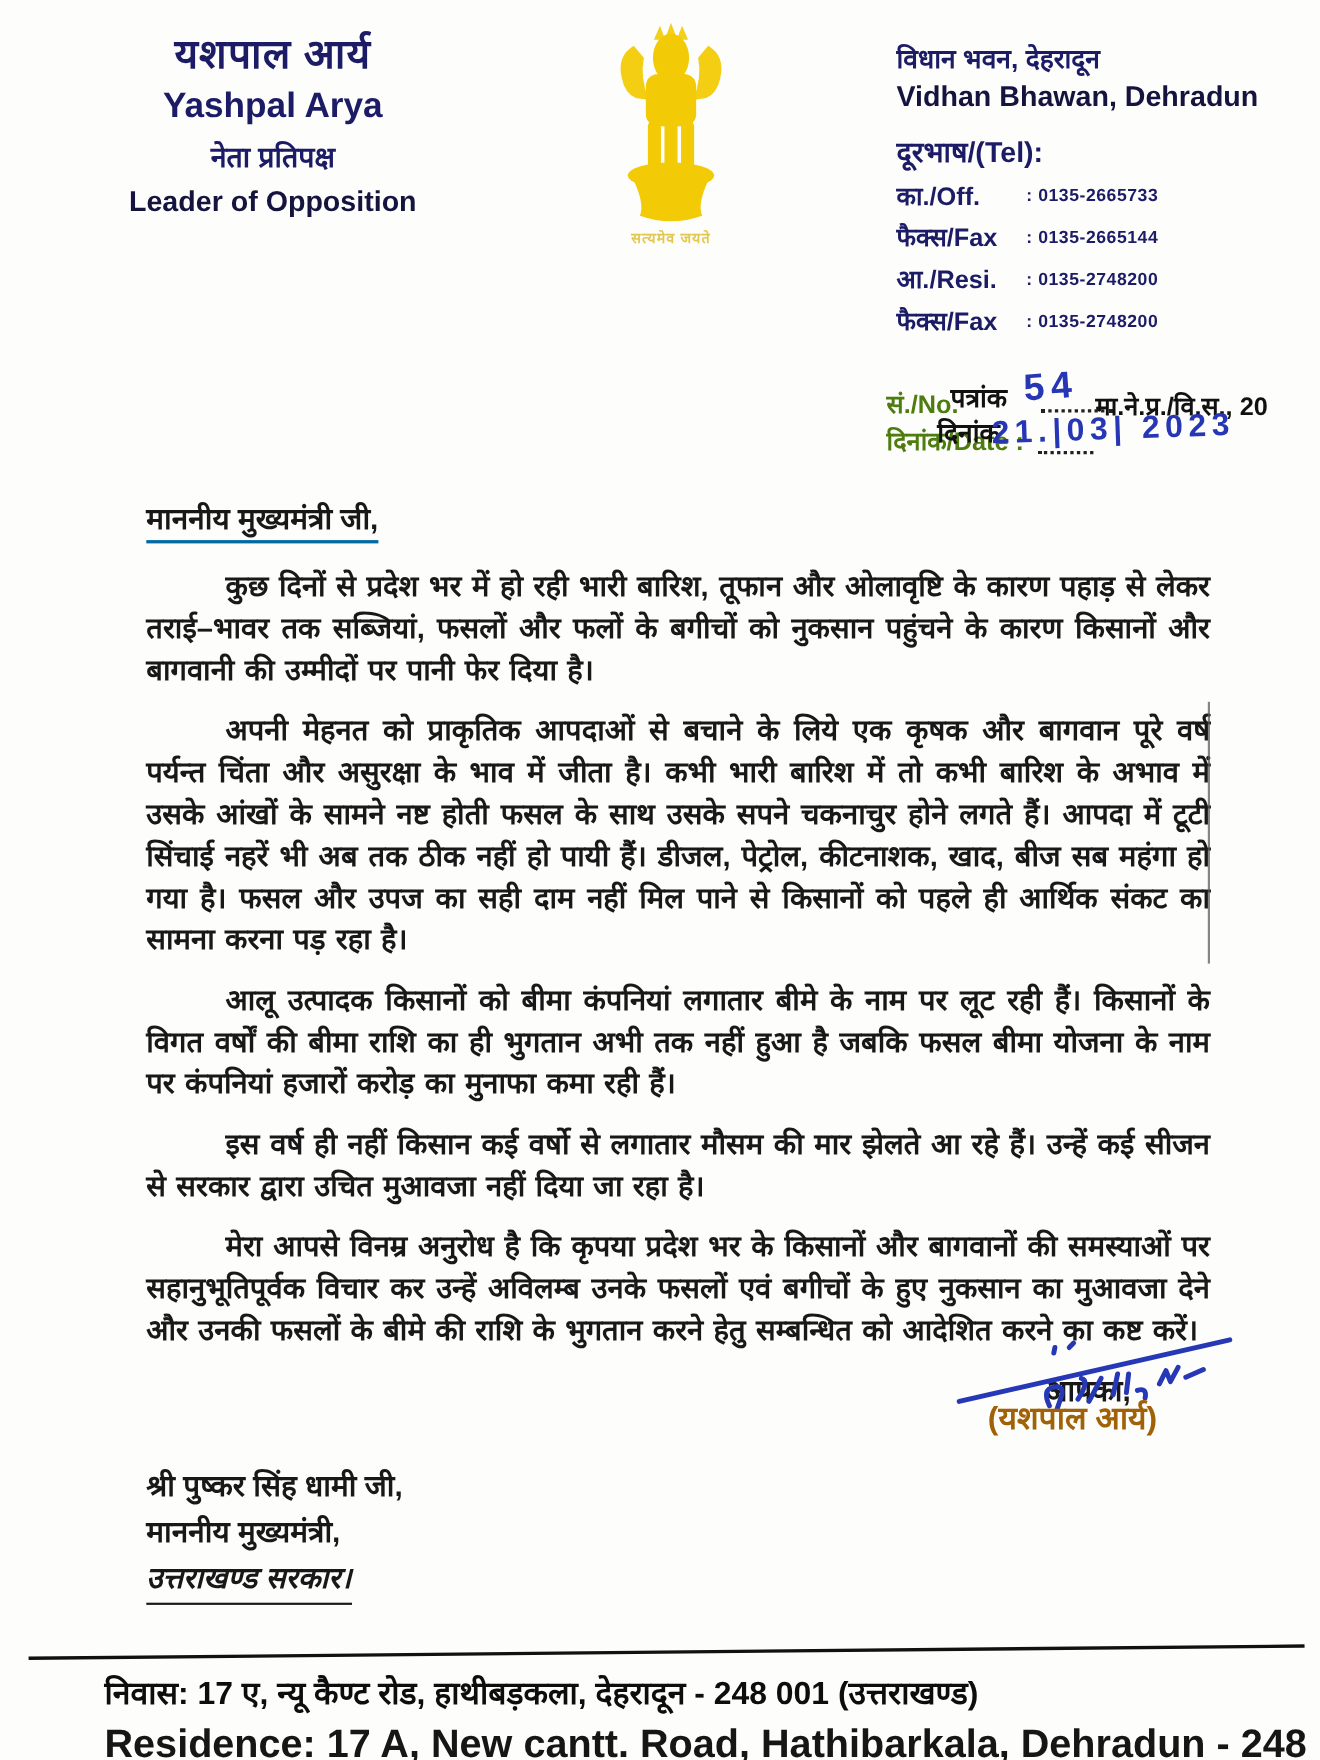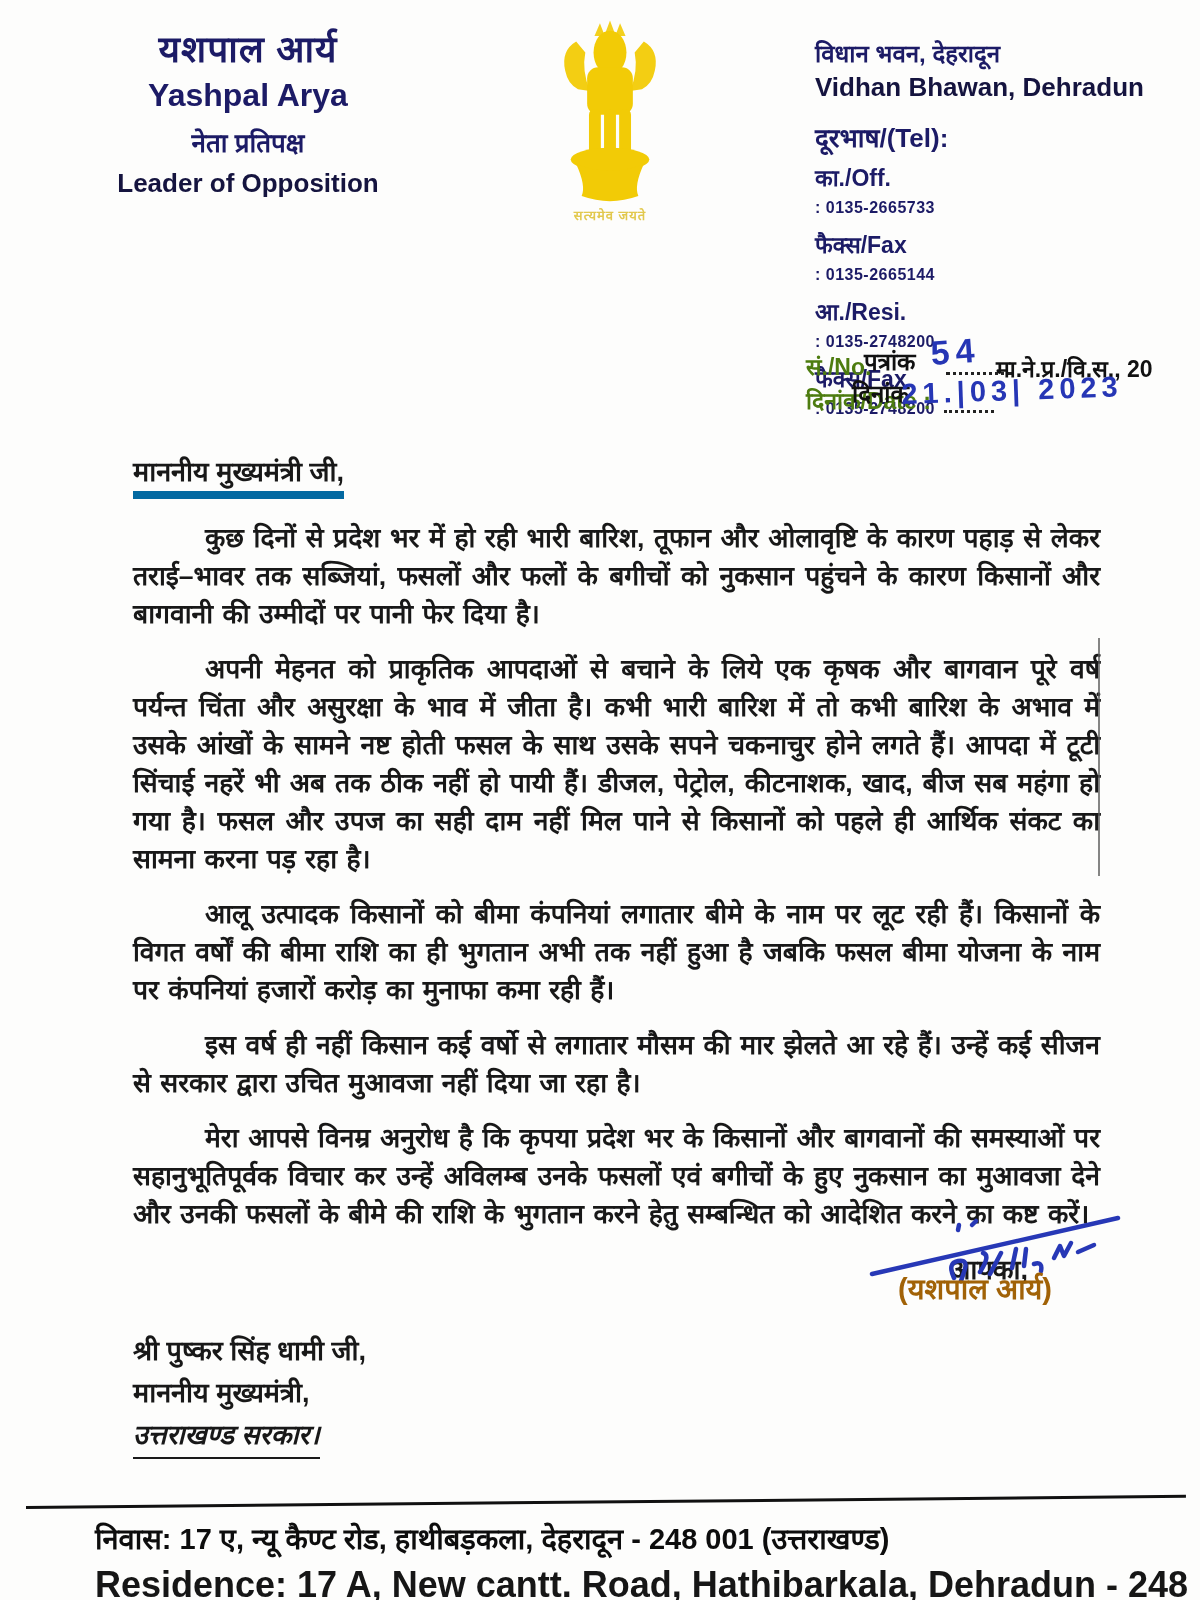--- a/index.html
+++ b/index.html
@@ -16,40 +16,40 @@
   .lh-left .title-hi{font-size:26px; font-weight:700; margin-top:10px;}
   .lh-left .title-en{font-size:26px; font-weight:700; margin-top:8px; color:#15143f;}
   
   .emblem{position:absolute; left:540px; top:16px; width:140px; text-align:center;}
   .emblem .motto{display:block; margin-top:-6px; font-size:13px; font-weight:700; color:#d9b713; opacity:.75; letter-spacing:1px;}
   
   .lh-right{position:absolute; left:815px; top:36px; width:370px; color:#1c1b66;}
   .lh-right .office-hi{font-size:24px; font-weight:700;}
   .lh-right .office-en{font-size:26px; font-weight:700; margin-top:3px; color:#15143f;}
   .lh-right .tel-label{font-size:26px; font-weight:700; margin-top:16px;}
-  .phone-row{display:flex; margin-top:9px; line-height:29px;flex-direction:column;}
+  .phone-row{display:flex; margin-top:9px; line-height:29px;}
   .phone-row .plabel{width:118px; font-size:23px; font-weight:700;}
   .phone-row .pvalue{font-size:16px; font-weight:700; letter-spacing:.5px;}
   
   .ref-block{position:absolute; left:806px; top:340px; width:390px; height:80px;}
   .ref-line1,.ref-line2{position:absolute; left:0; white-space:nowrap;}
   .ref-line1{top:10px;}
   .ref-line2{top:44px;}
   .printed{color:#4d7c0f; font-weight:700; font-size:23px;}
   .stamped{color:#111; font-weight:700; font-size:24px;}
   .stamp-no{position:absolute; left:58px; top:-6px;}
   .stamp-date{position:absolute; left:46px; top:-8px;}
   .dots{display:inline-block; border-bottom:3px dotted #222; height:18px; vertical-align:baseline;}
   .hand{color:#2636b5; font-weight:700; transform-origin:left bottom; position:absolute;}
   .hand-no{left:126px; top:-16px; font-size:34px; transform:rotate(-4deg); letter-spacing:6px;}
   .hand-date{left:96px; top:-6px; font-size:29px; transform:rotate(-2deg); letter-spacing:5px;}
   .ref-suffix{position:absolute; left:190px; top:2px; font-size:23px; font-weight:700; color:#111;}
   
   .letter-body{position:absolute; left:133px; top:452px; width:967px;}
-  .salutation{font-size:27px; font-weight:600; border-bottom:8px solid #0369a1; display:inline-block; padding-bottom:2px; margin-bottom:20px;}
+  .salutation{font-size:27px; font-weight:600; border-bottom:3px solid #0369a1; display:inline-block; padding-bottom:2px; margin-bottom:20px;}
   .para{font-size:26.5px; font-weight:600; line-height:38px; text-align:justify; text-indent:72px; margin:0 0 17px 0; word-spacing:2px;}
   .closing{font-size:27px; font-weight:600; text-align:right; padding-right:72px; margin-top:2px;}
   
   .sig-wrap{position:absolute; left:862px; top:1198px; width:270px;}
   .sig-name{position:absolute; left:898px; top:1268px; font-size:29px; font-weight:700; color:#a16207;}
   
   .addressee{position:absolute; left:133px; top:1330px; font-size:27px; font-weight:600; line-height:42px;}
   .addressee .u{border-bottom:2px solid #1a1a1a; display:inline-block; padding-bottom:1px;font-style:italic;}
   
   .footer-rule{position:absolute; left:26px; top:1506px; width:1160px; height:3px; background:#111; transform:rotate(-0.55deg); transform-origin:left center;}

